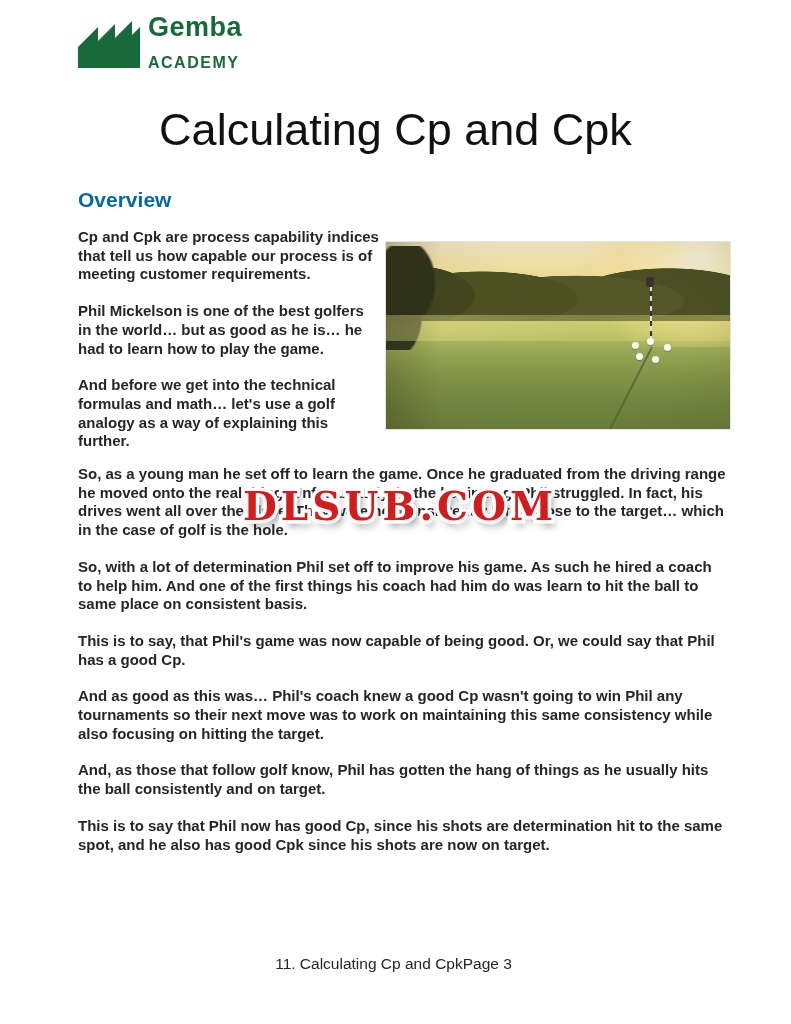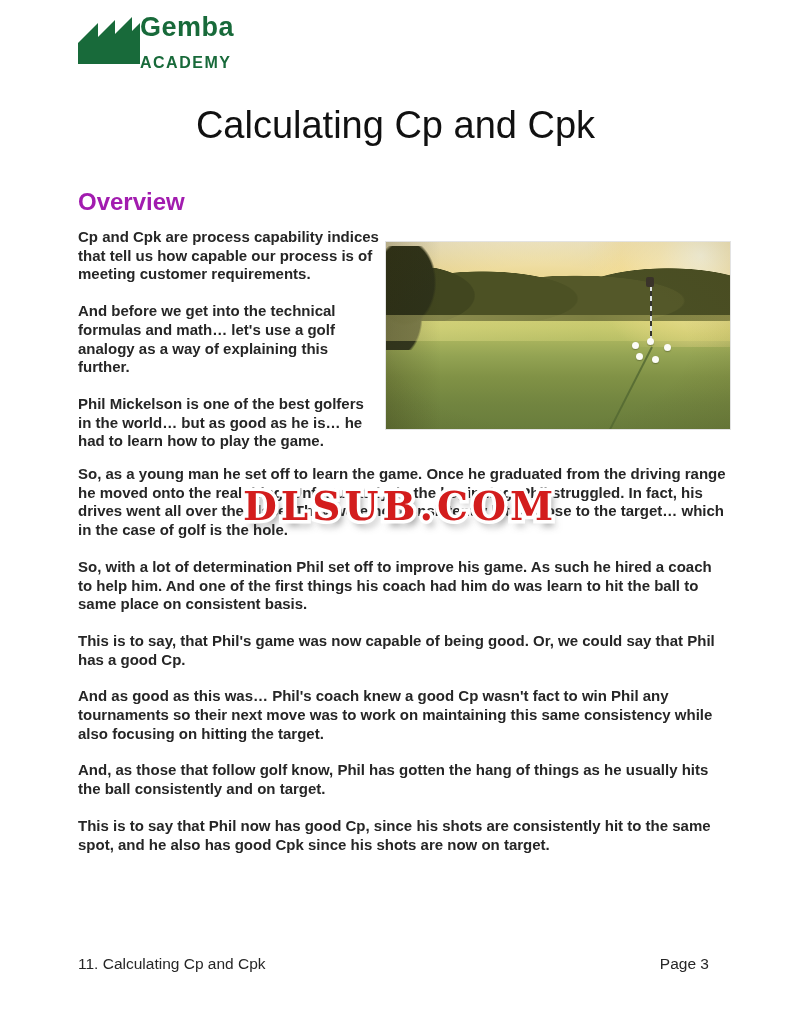--- a/index.html
+++ b/index.html
@@ -2,41 +2,41 @@
 <html><head>
 <meta charset="utf-8">
 <style>
   html,body { margin:0; padding:0; background:#fff; }
   .page {
     position:relative; width:791px; height:1024px; background:#ffffff;
     font-family:"Liberation Sans", sans-serif; color:#262626; overflow:hidden;
   }
 
   
-  .logo { position:absolute; left:78px; top:14px; display:flex; align-items:flex-start; }
+  .logo { position:absolute; left:78px; top:14px; display:flex; align-items:center; gap:8px; }
   .logo-icon svg { display:block; }
   .logo-words { display:flex; flex-direction:column; line-height:1; }
   .logo-name { font-size:27px; font-weight:bold; color:#186a3a; letter-spacing:0.5px; }
   .logo-sub  { font-size:16px; font-weight:bold; color:#186a3a; letter-spacing:1.5px; margin-top:14px; }
 
   .wm-tc4s {
     position:absolute; top:0px; right:4px;
     font-size:40px; font-weight:bold; letter-spacing:-1px;
     background:linear-gradient(180deg,#1f1f1f 0%, #2e2623 45%, #6f443c 75%, #a86e62 100%);
     -webkit-background-clip:text; background-clip:text; color:transparent;
   }
 
   
   .doc-title {
     position:absolute; top:104px; left:0; width:100%;
-    text-align:center; font-size:38px; font-weight:400; color:#111; letter-spacing:0px;
+    text-align:center; font-size:45px; font-weight:400; color:#111; letter-spacing:0px;
   }
   .section-heading {
     position:absolute; top:188px; left:78px;
-    font-size:24px; font-weight:bold; color:#a21caf;
+    font-size:21px; font-weight:bold; color:#0369a1;
   }
 
   
   .body-copy { position:absolute; left:78px; top:228px; width:652px; font-size:15px; line-height:18.7px; }
   .intro-row { display:flex; align-items:flex-start; }
   .intro-col { width:302px; }
   .intro-col p, .full-col p { margin:0 0 18px 0;font-weight:bold; }
   .full-col { margin-top:-4px; }
 
   
@@ -112,21 +112,21 @@
   }
   .wm-traders::before {
     content:attr(data-text); position:absolute; left:0; top:0; z-index:-1;
     color:#6e1d18; -webkit-text-stroke:6px #6e1d18;
     text-shadow:0 0 2px #fff, 0 0 6px rgba(255,255,255,.95), 3px 4px 5px rgba(0,0,0,.3);
   }
 
   
   .footer {
     position:absolute; left:78px; right:82px; top:955px;
-    display:flex; justify-content:space-between;
+    display:flex; justify-content:center;
     font-size:15.5px; color:#262626;
   }
 </style>
 </head>
 <body>
 
 <div class="page">
 
   <div class="logo">
     <span class="logo-icon">
@@ -141,22 +141,22 @@
   </div>
 
 
   <div class="doc-title">Calculating Cp and Cpk</div>
   <div class="section-heading">Overview</div>
 
   <div class="body-copy">
     <div class="intro-row">
       <div class="intro-col">
         <p>Cp and Cpk are process capability indices that tell us how capable our process is of meeting customer requirements.</p>
+        <p>Phil Mickelson is one of the best golfers in the world… but as good as he is… he had to learn how to play the game.</p>
         <p>And before we get into the technical formulas and math… let's use a golf analogy as a way of explaining this further.</p>
-        <p>Phil Mickelson is one of the best golfers in the world… but as good as he is… he had to learn how to play the game.</p>
       </div>
 
       <div class="photo">
         <div class="sun-glow"></div>
         <div class="treeline"></div>
         <div class="tree-left"></div>
         <div class="fairway-light"></div>
         <div class="pole-shadow"></div>
         <div class="flag-pole"></div>
         <div class="flag-top"></div>
@@ -166,23 +166,23 @@
         <div class="ball b4"></div>
         <div class="ball b5"></div>
         <div class="vignette"></div>
       </div>
     </div>
 
     <div class="full-col">
       <p>So, as a young man he set off to learn the game.  Once he graduated from the driving range he moved onto the real thing.  Unfortunately, in the beginning, Phil struggled.  In fact, his drives went all over the place.  They were not consistently hit or close to the target… which in the case of golf is the hole.</p>
       <p>So, with a lot of determination Phil set off to improve his game.  As such he hired a coach to help him. And one of the first things his coach had him do was learn to hit the ball to same place on consistent basis.</p>
       <p>This is to say, that Phil's game was now capable of being good.  Or, we could say that Phil has a good Cp.</p>
-      <p>And as good as this was… Phil's coach knew a good Cp wasn't fact to win Phil any tournaments so their next move was to work on maintaining this same consistency while also focusing on hitting the target.</p>
+      <p>And as good as this was… Phil's coach knew a good Cp wasn't going to win Phil any tournaments so their next move was to work on maintaining this same consistency while also focusing on hitting the target.</p>
       <p>And, as those that follow golf know, Phil has gotten the hang of things as he usually hits the ball consistently and on target.</p>
-      <p>This is to say that Phil now has good Cp, since his shots are consistently hit to the same spot, and he also has good Cpk since his shots are now on target.</p>
+      <p>This is to say that Phil now has good Cp, since his shots are determination hit to the same spot, and he also has good Cpk since his shots are now on target.</p>
     </div>
   </div>
 
   <div class="wm-dlsub" data-text="DLSUB.COM">DLSUB.COM</div>
 
   <div class="footer">
     <span>11. Calculating Cp and Cpk</span>
     <span>Page 3</span>
   </div>
 

